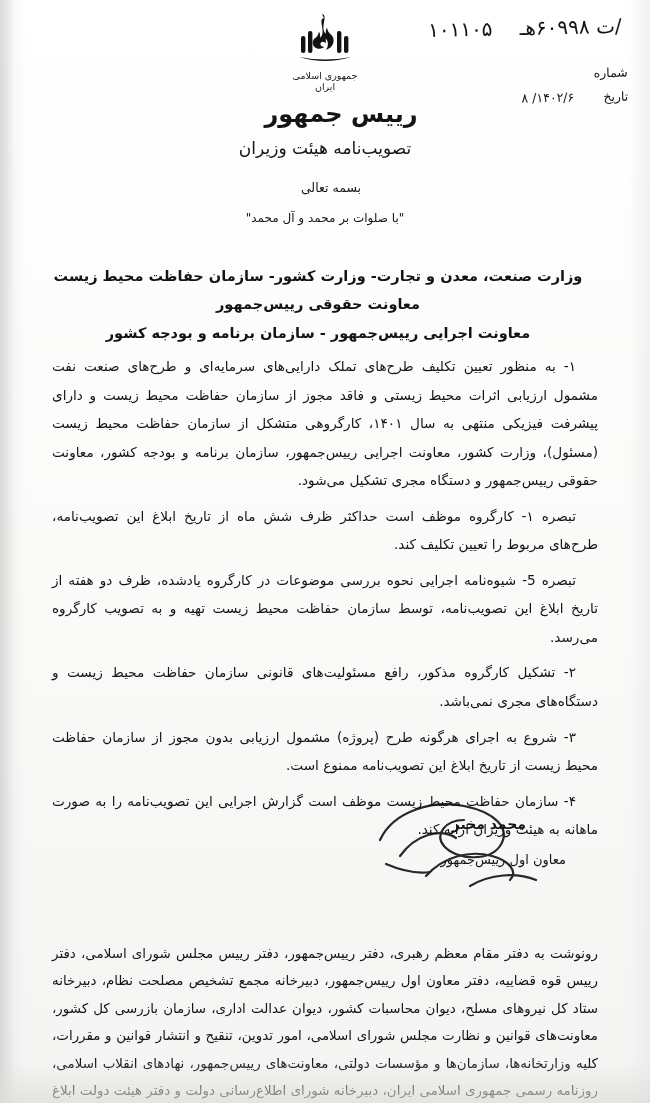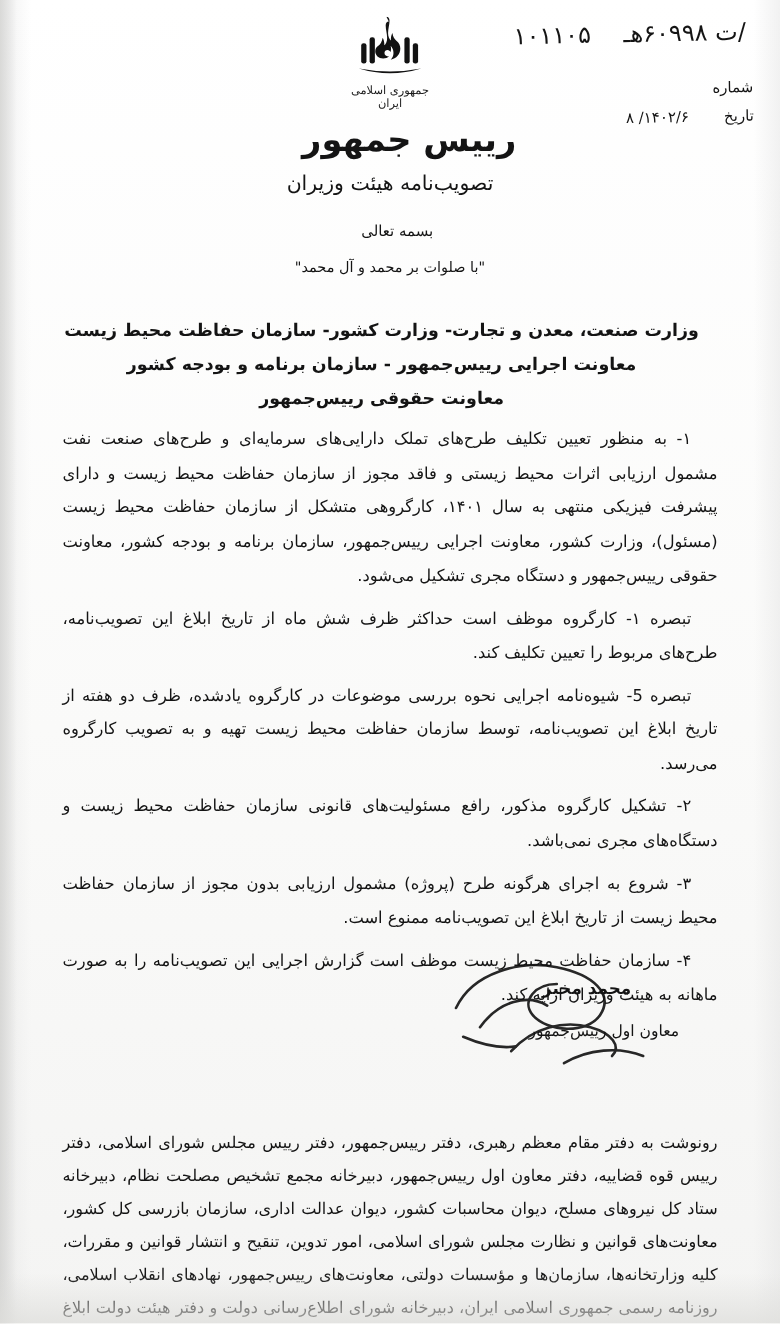--- a/index.html
+++ b/index.html
@@ -78,21 +78,21 @@
     color: #1b1b1b;
   }
 
   .center-col {
     position: absolute;
     top: 100px;
     left: 0; right: 0;
     text-align: center;
   }
   .pres-title {
-    font-size: 28px;
+    font-size: 24px;
     font-weight: bold;
     letter-spacing: 1px;
     margin-bottom: 10px;
     margin-left: 32px;
   }
   .doc-kind {
     font-size: 17px;
     letter-spacing: 0.5px;
     margin-bottom: 22px;
   }
@@ -225,22 +225,22 @@
 
   <div class="center-col">
     <div class="pres-title">رییس جمهور</div>
     <div class="doc-kind">تصویب‌نامه هیئت وزیران</div>
     <div class="besmele">بسمه تعالی</div>
     <div class="salavat">"با صلوات بر محمد و آل محمد"</div>
   </div>
 
   <div class="addressees">
     <div>وزارت صنعت، معدن و تجارت- وزارت کشور- سازمان حفاظت محیط زیست</div>
+    <div>معاونت حقوقی رییس‌جمهور</div>
     <div>معاونت اجرایی رییس‌جمهور - سازمان برنامه و بودجه کشور</div>
-    <div>معاونت حقوقی رییس‌جمهور</div>
   </div>
 
   <div class="body">
     <p class="p-indent">۱- به منظور تعیین تکلیف طرح‌های تملک دارایی‌های سرمایه‌ای و طرح‌های صنعت نفت مشمول ارزیابی اثرات محیط زیستی و فاقد مجوز از سازمان حفاظت محیط زیست و دارای پیشرفت فیزیکی منتهی به سال ۱۴۰۱، کارگروهی متشکل از سازمان حفاظت محیط زیست (مسئول)، وزارت کشور، معاونت اجرایی رییس‌جمهور، سازمان برنامه و بودجه کشور، معاونت حقوقی رییس‌جمهور و دستگاه مجری تشکیل می‌شود.</p>
     <p class="p-indent">تبصره ۱- کارگروه موظف است حداکثر ظرف شش ماه از تاریخ ابلاغ این تصویب‌نامه، طرح‌های مربوط را تعیین تکلیف کند.</p>
     <p class="p-indent">تبصره 5- شیوه‌نامه اجرایی نحوه بررسی موضوعات در کارگروه یادشده، ظرف دو هفته از تاریخ ابلاغ این تصویب‌نامه، توسط سازمان حفاظت محیط زیست تهیه و به تصویب کارگروه می‌رسد.</p>
     <p class="p-indent">۲- تشکیل کارگروه مذکور، رافع مسئولیت‌های قانونی سازمان حفاظت محیط زیست و دستگاه‌های مجری نمی‌باشد.</p>
     <p class="p-indent">۳- شروع به اجرای هرگونه طرح (پروژه) مشمول ارزیابی بدون مجوز از سازمان حفاظت محیط زیست از تاریخ ابلاغ این تصویب‌نامه ممنوع است.</p>
     <p class="p-indent">۴- سازمان حفاظت محیط زیست موظف است گزارش اجرایی این تصویب‌نامه را به صورت ماهانه به هیئت وزیران ارایه کند.</p>
   </div>

